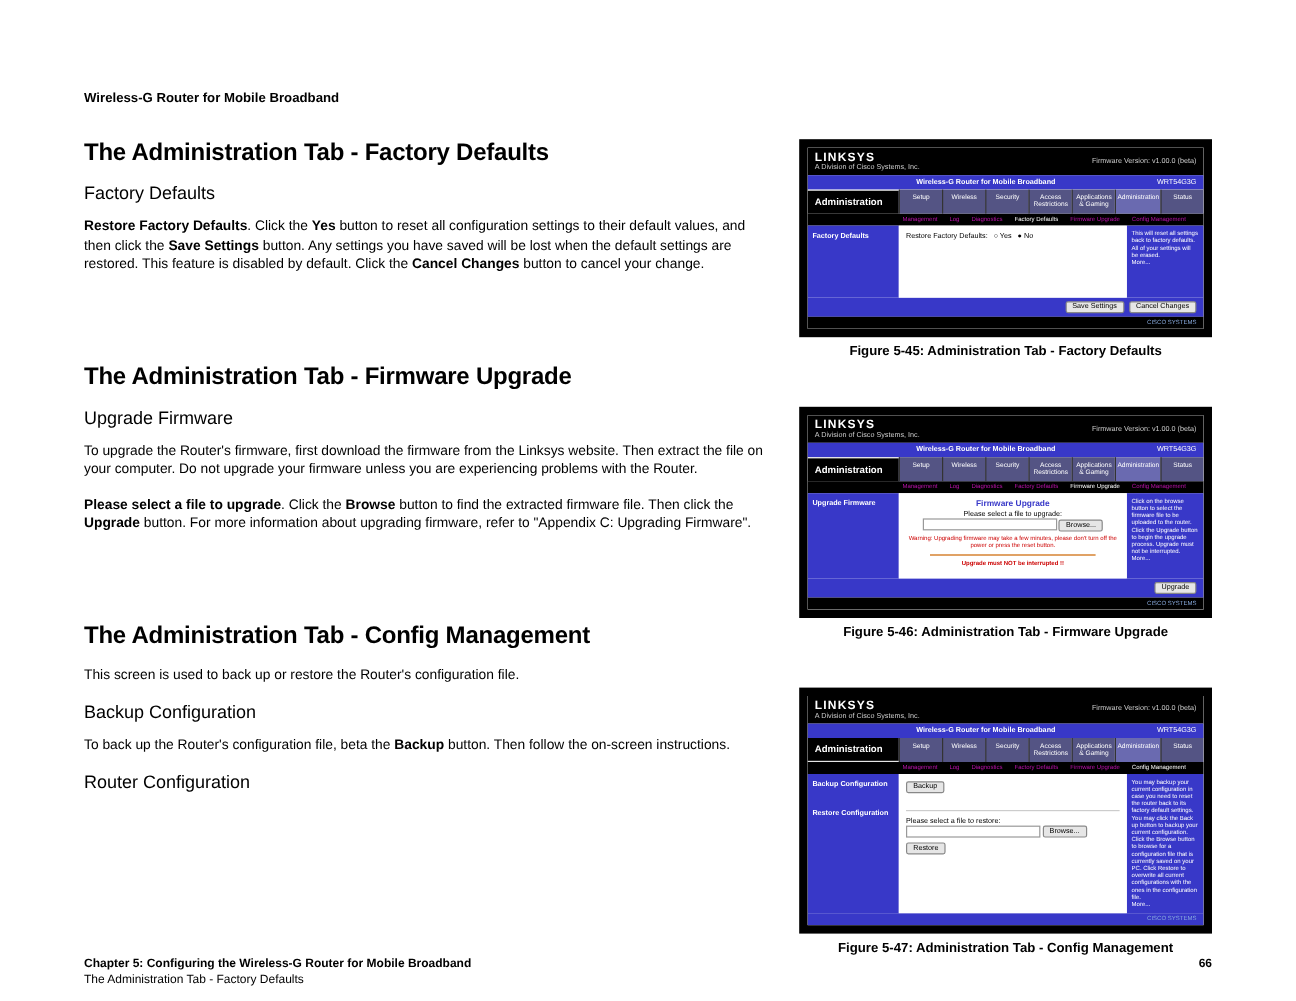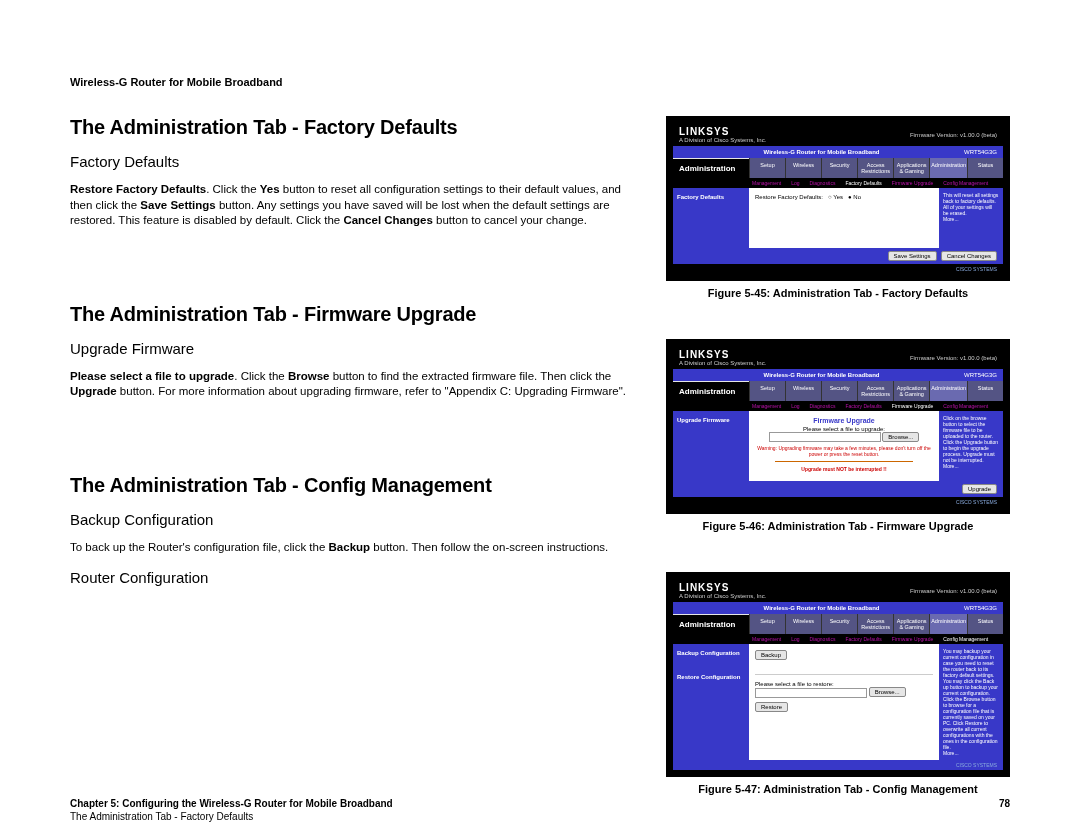--- a/index.html
+++ b/index.html
@@ -210,30 +210,32 @@
       <h1 class="section-title">The Administration Tab - Factory Defaults</h1>
       <h2 class="sub-title">Factory Defaults</h2>
       <p class="para">
         <b>Restore Factory Defaults</b><span>. Click the </span><b>Yes</b><span> button to reset all configuration settings to their default values, and then click the </span><b>Save Settings</b><span> button. Any settings you have saved will be lost when the default settings are restored. This feature is disabled by default. Click the </span><b>Cancel Changes</b><span> button to cancel your change.</span>
       </p>
 
       <div class="section-gap"></div>
 
       <h1 class="section-title">The Administration Tab - Firmware Upgrade</h1>
       <h2 class="sub-title">Upgrade Firmware</h2>
+      <p class="para">To upgrade the Router's firmware, first download the firmware from the Linksys website. Then extract the file on your computer. Do not upgrade your firmware unless you are experiencing problems with the Router.</p>
       <p class="para">
         <b>Please select a file to upgrade</b><span>. Click the </span><b>Browse</b><span> button to find the extracted firmware file. Then click the </span><b>Upgrade</b><span> button. For more information about upgrading firmware, refer to "Appendix C: Upgrading Firmware".</span>
       </p>
 
       <div class="section-gap"></div>
 
       <h1 class="section-title">The Administration Tab - Config Management</h1>
+      <p class="para">This screen is used to back up or restore the Router's configuration file.</p>
       <h2 class="sub-title">Backup Configuration</h2>
       <p class="para">
-        <span>To back up the Router's configuration file, click the </span><b>Backup</b><span> button. Then follow the on-screen instructions.</span>
+        <span>To back up the Router's configuration file, beta the </span><b>Backup</b><span> button. Then follow the on-screen instructions.</span>
       </p>
       <h2 class="sub-title">Router Configuration</h2>
     </div>
 
     <div class="right">
 
       <div class="fig-block">
         <div class="router-shot">
           <div class="rs-top">
             <div>
@@ -411,17 +413,17 @@
         </div>
         <div class="fig-caption">Figure 5-47: Administration Tab - Config Management</div>
       </div>
 
     </div>
   </div>
 
   <div class="footer">
     <div class="footer-row1">
       <span>Chapter 5: Configuring the Wireless-G Router for Mobile Broadband</span>
-      <span>78</span>
+      <span>66</span>
     </div>
     <div class="footer-row2">The Administration Tab - Factory Defaults</div>
   </div>
 </div>
 
 </body></html>

